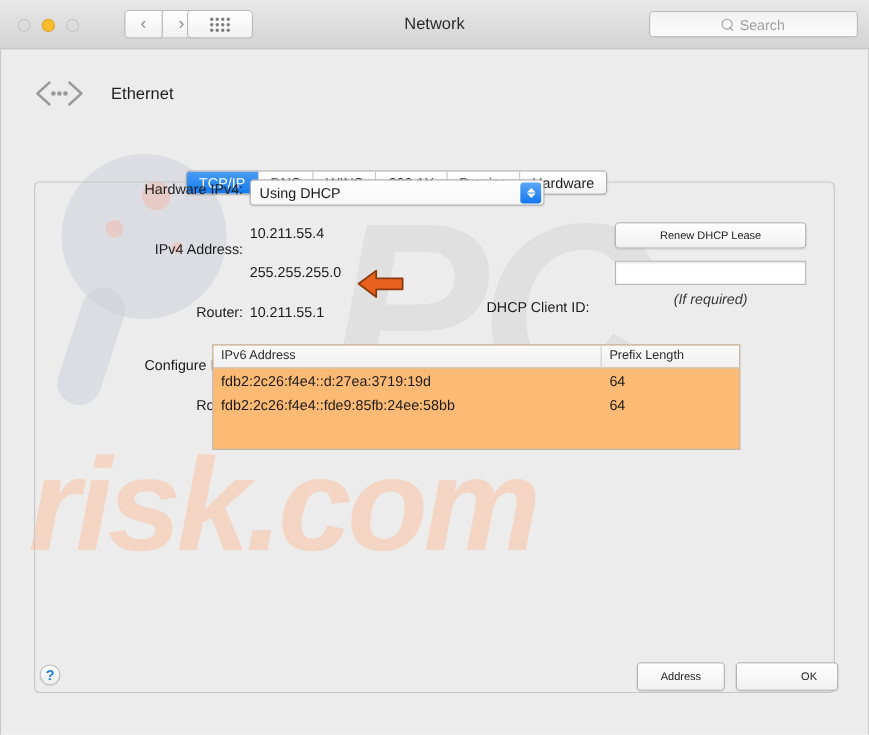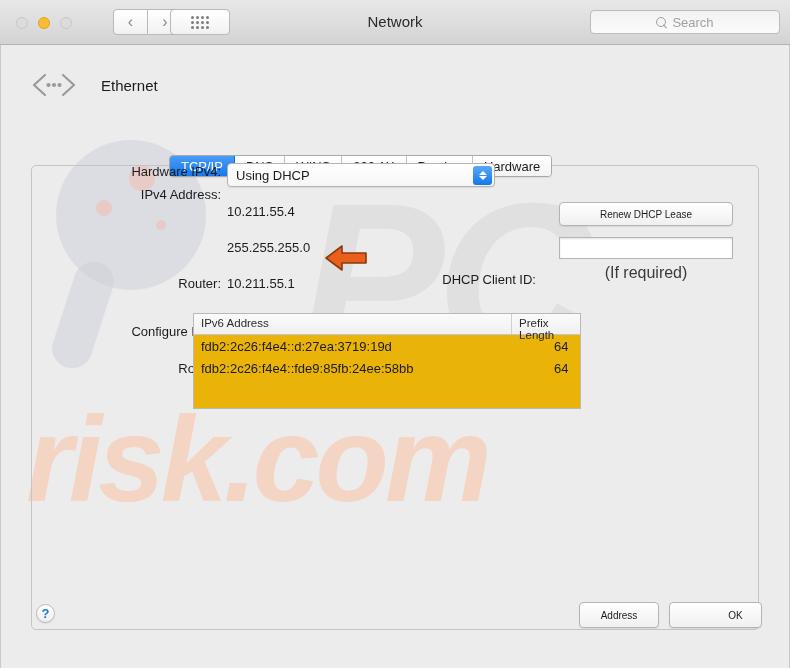--- a/index.html
+++ b/index.html
@@ -183,26 +183,26 @@
     display: flex; align-items: center; justify-content: center;
     box-shadow: 0 1px 1px rgba(0,0,0,.08);
   }
 
   .textfield {
     background: #ffffff; border: 1px solid #b4b4b4;
     box-shadow: inset 0 1px 2px rgba(0,0,0,.12);
     font-size: 13px; color: #1c1c1c; padding: 0 5px;
   }
 
-  .hint { font-size: 16px; color: #3a3a3a; }
+  .hint { font-size: 13px; color: #3a3a3a; font-style: italic; }
 
   
   #ipv6table {
-    position: absolute; left: 192px; top: 268px; width: 388px; height: 96px;
-    background: #eab308; border: 1px solid #b9b9b9;
+    position: absolute; left: 192px; top: 268px; width: 480px; height: 96px;
+    background: #fdba74; border: 1px solid #b9b9b9;
     overflow: hidden;
   }
   #ipv6head {
     display: flex; height: 21px;
     background: linear-gradient(#fbfbfb, #f0f0f0);
     border-bottom: 1px solid #c6c6c6;
     font-size: 11.5px; color: #2b2b2b;
   }
   #ipv6head .c1 { width: 353px; padding: 3px 0 0 7px; border-right: 1px solid #cfcfcf; }
   #ipv6head .c2 { padding: 3px 0 0 7px; }
@@ -327,21 +327,21 @@
       <span class="lbl" style="width:150px;">Hardware IPv4:</span>
     </div>
     <div class="popup" style="position:absolute; left:226px; top:118px; width:268px;">
       <span>Using DHCP</span>
       <span class="stepper">
         <i class="ch up"></i>
           <i class="ch down"></i>
       </span>
     </div>
 
-    <div class="frow" style="left:70px; top:142px; width:150px;">
+    <div class="frow" style="left:70px; top:174px; width:150px;">
       <span class="lbl" style="width:150px;">IPv4 Address:</span>
     </div>
     <span class="val" style="position:absolute; left:226px; top:159px;">10.211.55.4</span>
 
     <div id="arrow">
       <svg width="46" height="30" viewBox="0 0 46 30">
         <path d="M3 15 L19 3 L19 10 L43 10 L43 20 L19 20 L19 27 Z" fill="#e8601c" stroke="#8a3a0e" stroke-width="1.6" stroke-linejoin="round"></path>
       </svg>
     </div>
 

